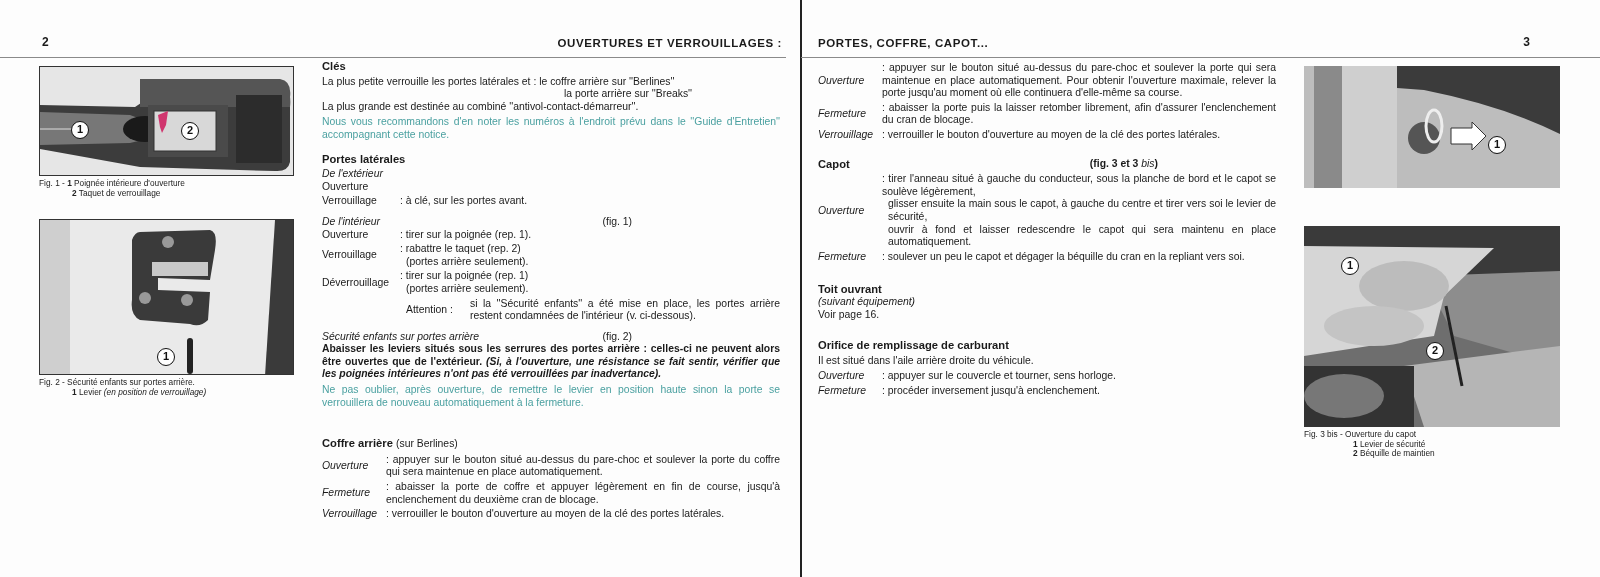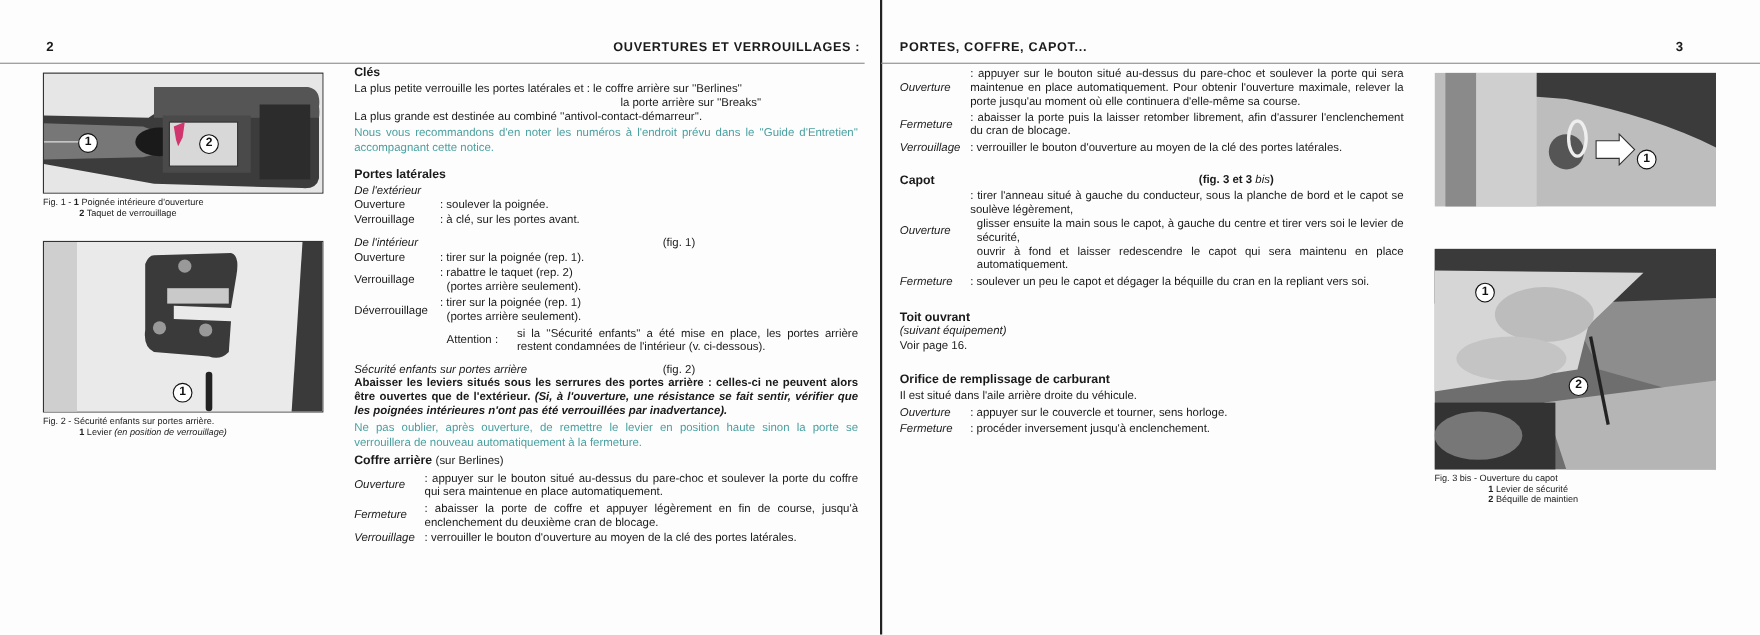--- a/index.html
+++ b/index.html
@@ -104,21 +104,20 @@
       <div>La plus petite verrouille les portes latérales et : le coffre arrière sur ''Berlines''</div>
       <div style="padding-left:242px;">la porte arrière sur  ''Breaks''</div>
       <div class="p">La plus grande est destinée au combiné ''antivol-contact-démarreur''.</div>
       <div class="teal justify">Nous vous recommandons d'en noter les numéros à l'endroit prévu dans le ''Guide d'Entretien'' accompagnant cette notice.</div>
 
       <div class="sect">
         <div class="h">Portes latérales</div>
         <div class="it">De l'extérieur</div>
         <div class="row">
             <span class="k">Ouverture</span>
-            <span class="v">: soulever la poignée.</span>
           </div>
         <div class="row">
             <span class="k">Verrouillage</span>
             <span class="v">: à clé, sur les portes avant.</span>
           </div>
 
         <div style="margin-top:8px; width:310px;"><span class="it">De l'intérieur</span><span class="figref">(fig. 1)</span></div>
         <div class="row">
             <span class="k">Ouverture</span>
             <span class="v">: tirer sur la poignée (rep. 1).</span>
@@ -134,21 +133,21 @@
         <div class="row" style="padding-left:84px;">
             <span style="flex:0 0 64px;">Attention :</span>
             <span class="v">si la ''Sécurité enfants'' a été mise en place, les portes arrière restent condamnées de l'intérieur (v. ci-dessous).</span>
           </div>
 
         <div style="margin-top:8px; width:310px;"><span class="it">Sécurité enfants sur portes arrière</span><span class="figref">(fig. 2)</span></div>
         <div class="p justify"><b>Abaisser les leviers situés sous les serrures des portes arrière : celles-ci ne peuvent alors être ouvertes que de l'extérieur.</b> <b class="it">(Si, à l'ouverture, une résistance se fait sentir, vérifier que les poignées intérieures n'ont pas été verrouillées par inadvertance).</b></div>
         <div class="teal justify">Ne pas oublier, après ouverture, de remettre le levier en position haute sinon la porte se verrouillera de nouveau automatiquement à la fermeture.</div>
       </div>
 
-      <div class="sect" style="margin-top:4px;">
+      <div class="sect" style="margin-top:28px;">
         <div class="h"><span>Coffre arrière</span> <span class="sub">(sur Berlines)</span></div>
         <div class="row">
             <span class="k it" style="flex-basis:64px;">Ouverture</span>
             <span class="v">: appuyer sur le bouton situé au-dessus du pare-choc et soulever la porte du coffre qui sera maintenue en place automatiquement.</span>
           </div>
         <div class="row">
             <span class="k it" style="flex-basis:64px;">Fermeture</span>
             <span class="v">: abaisser la porte de coffre et appuyer légèrement en fin de course, jusqu'à enclenchement du deuxième cran de blocage.</span>
           </div>
         <div class="row">

